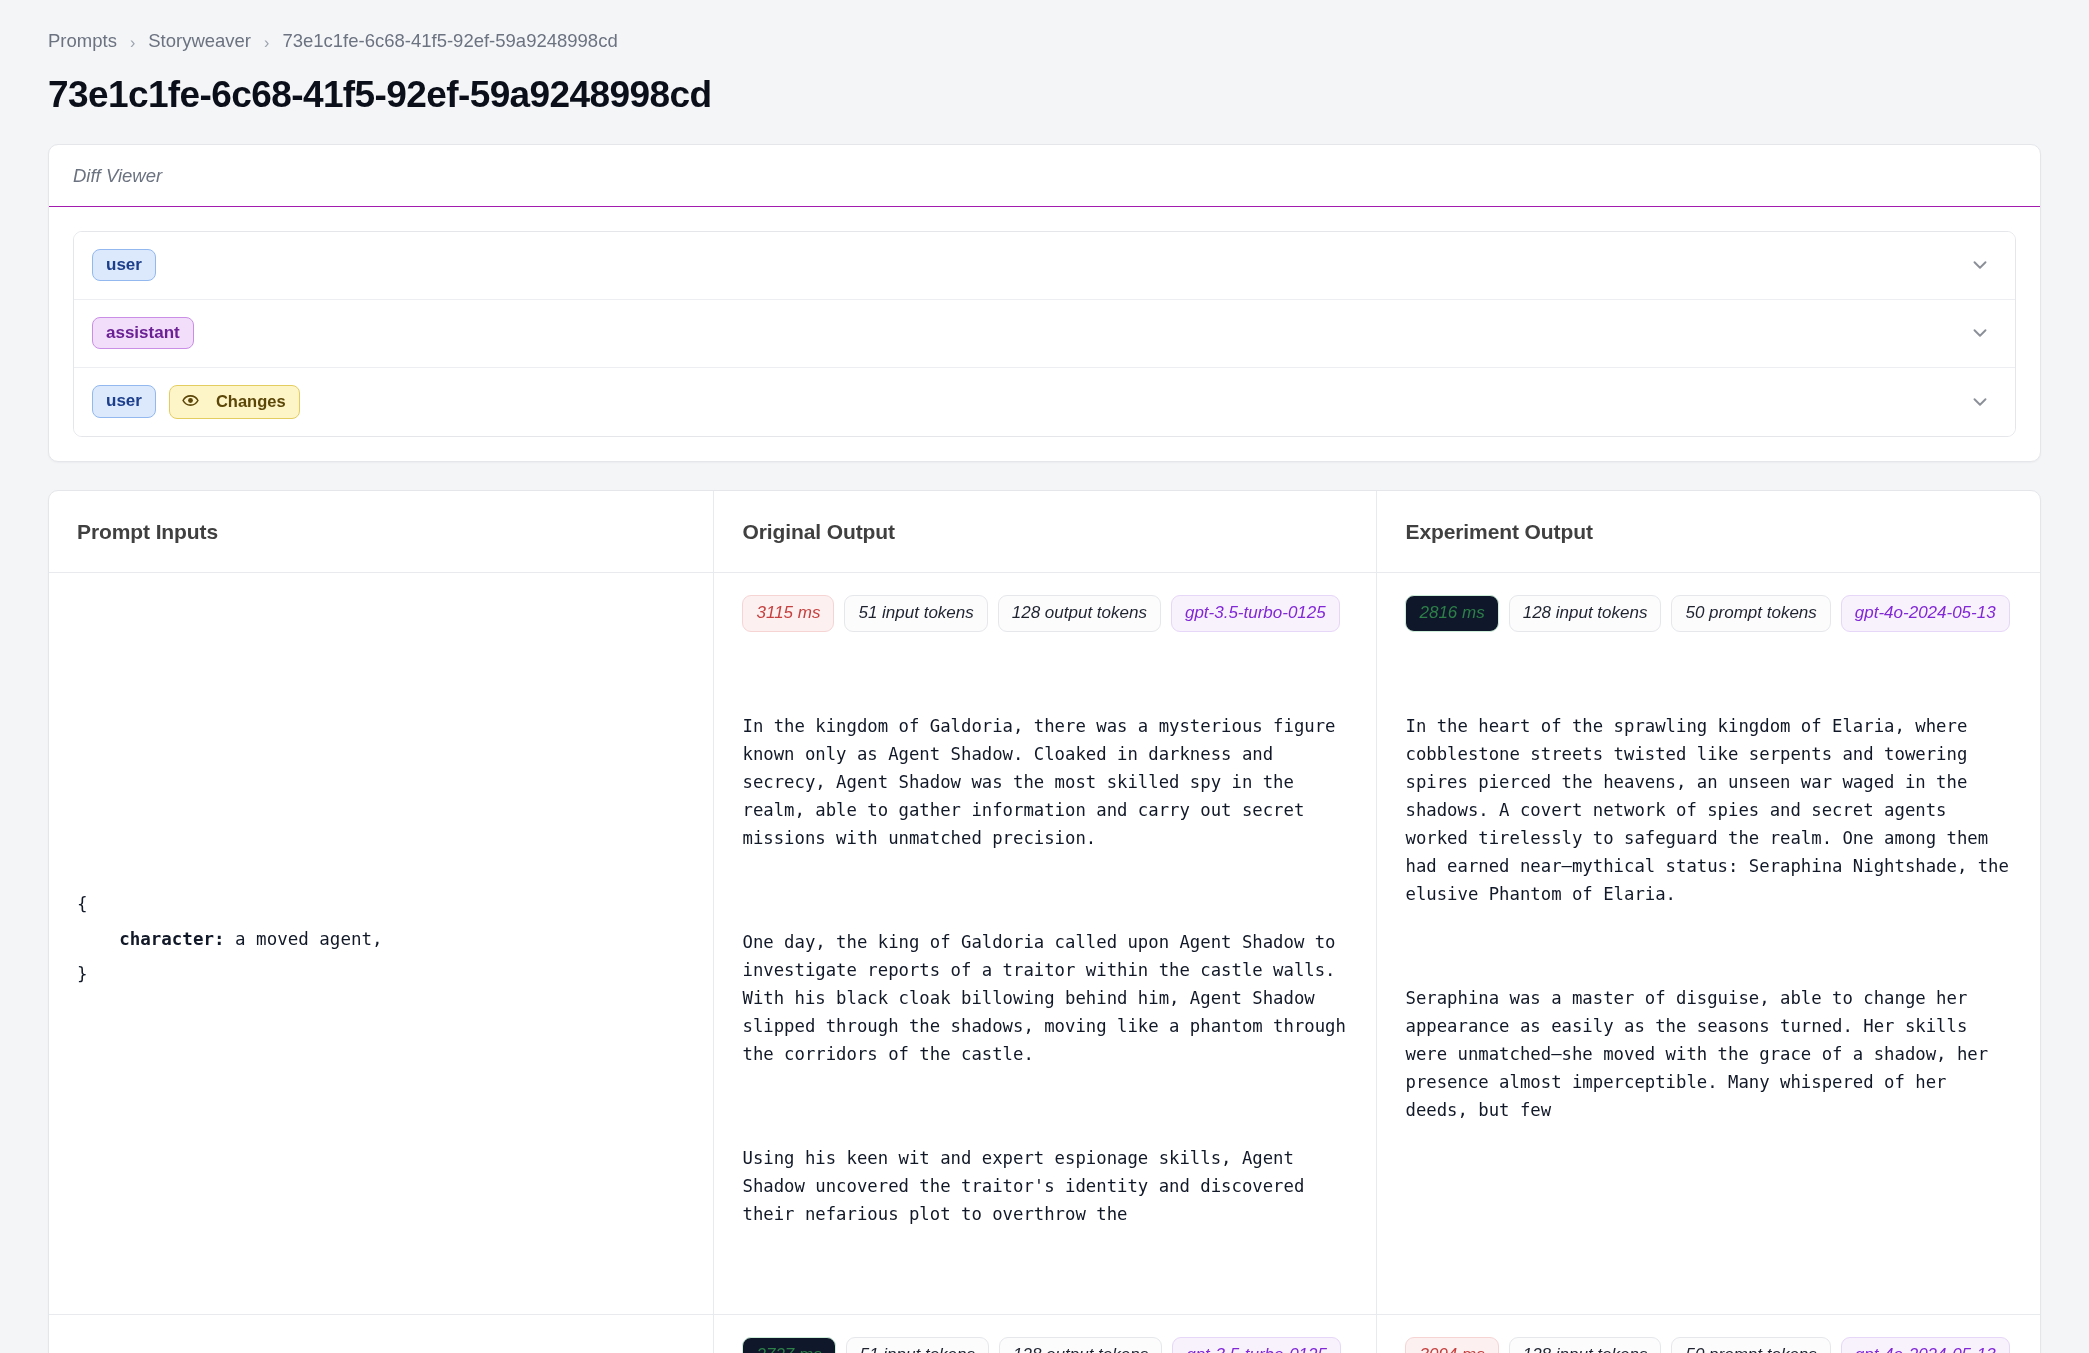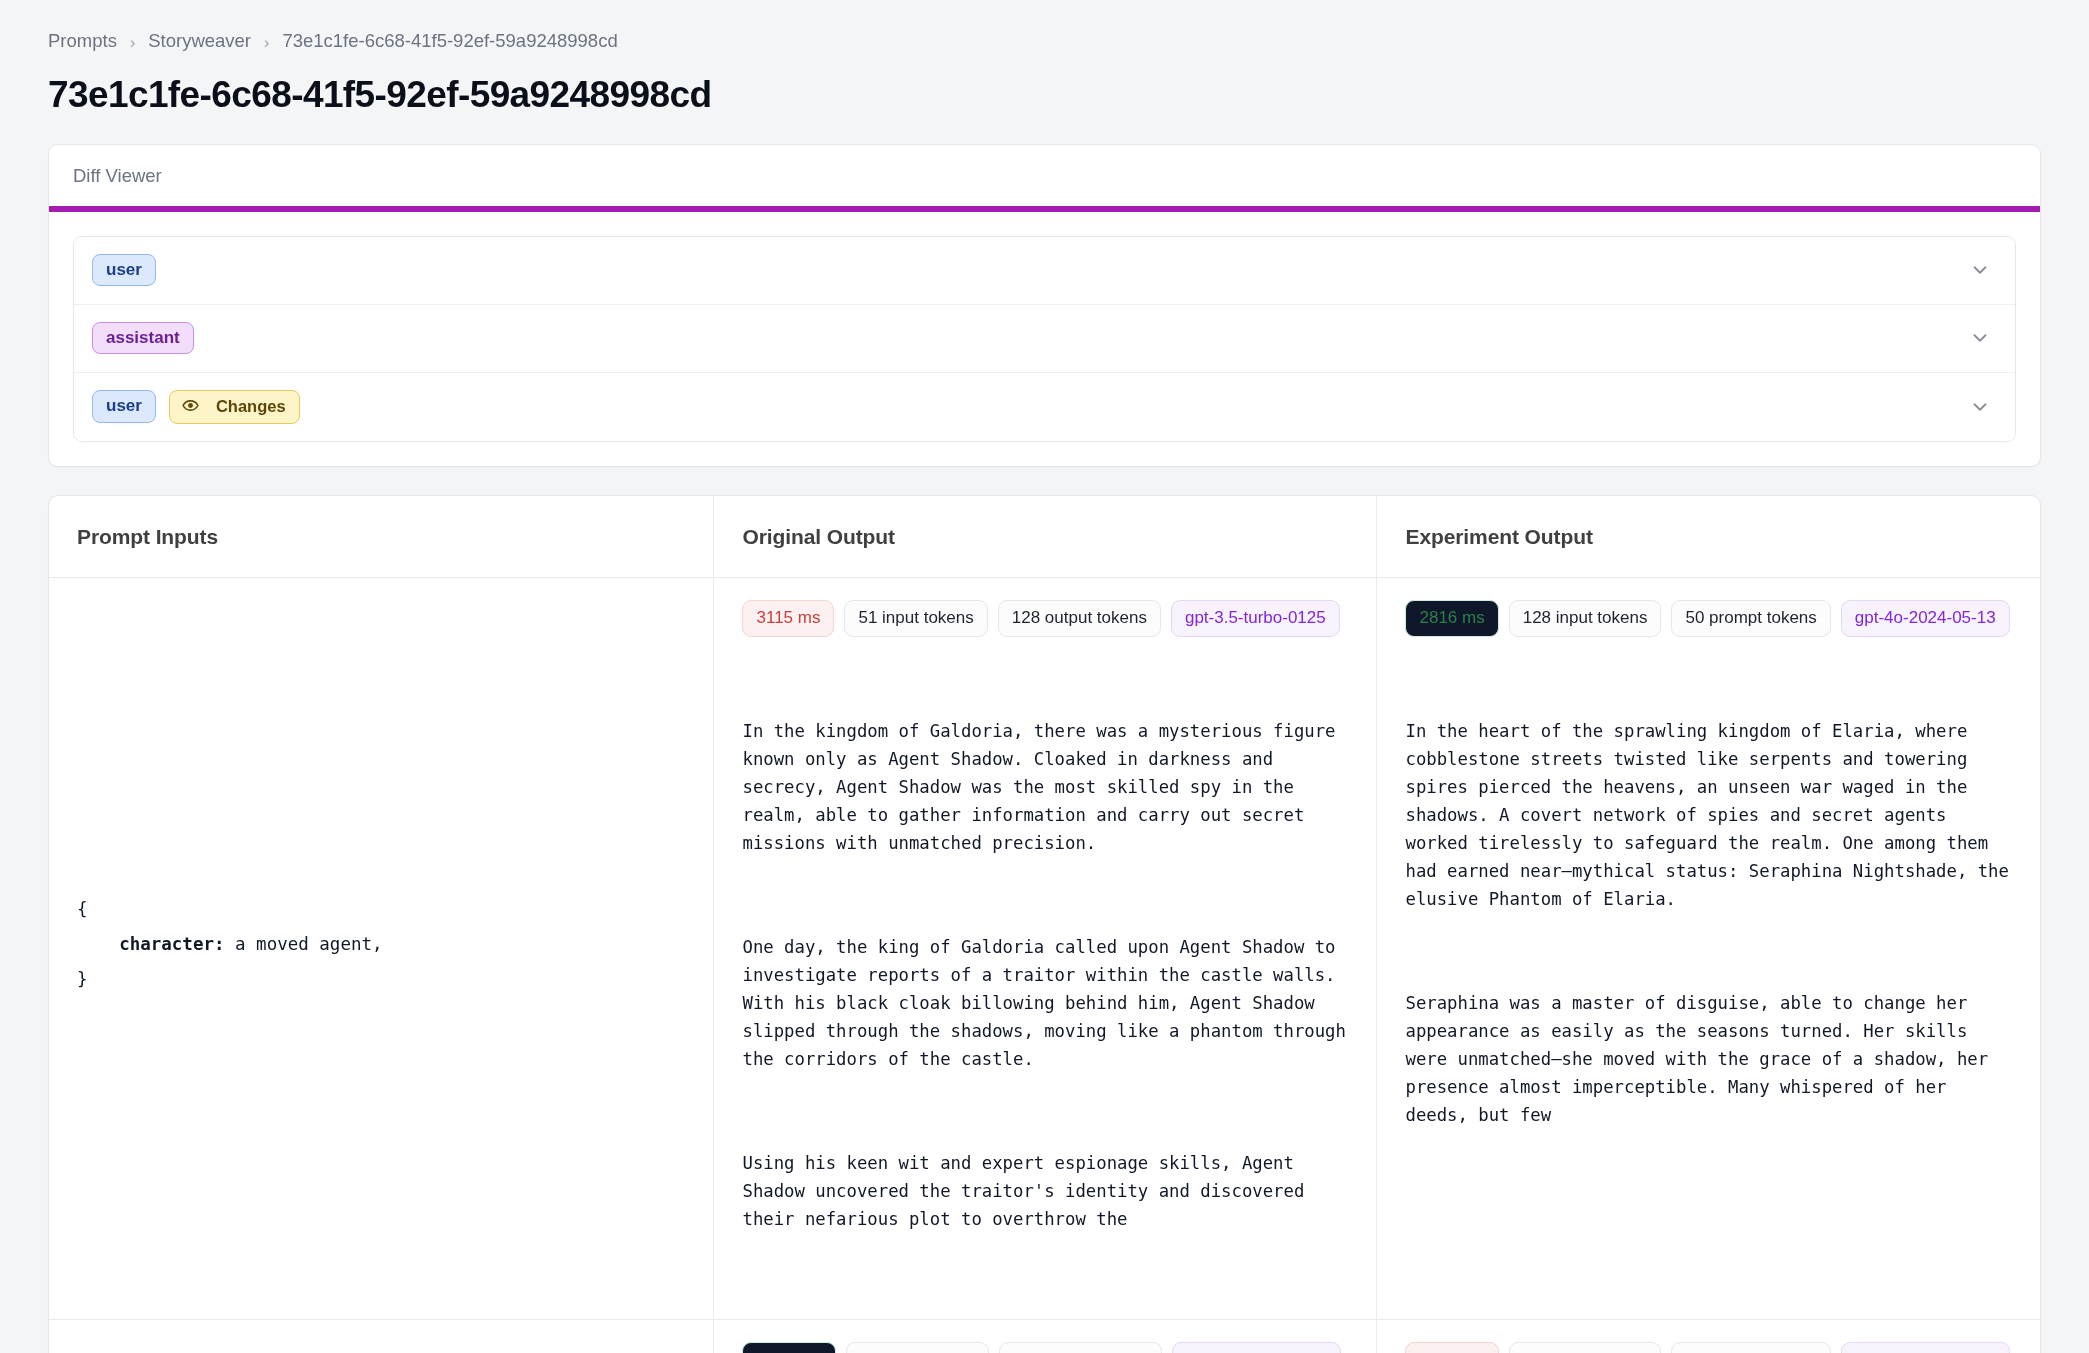--- a/index.html
+++ b/index.html
@@ -48,21 +48,22 @@
   
   .card {
     background: #ffffff;
     border: 1px solid #e4e6ea;
     border-radius: 10px;
     box-shadow: 0 1px 2px rgba(16,24,40,0.04);
   }
 
   .card-header {
     padding: 20px 24px 19px 24px;
-    border-bottom: 6px solid #a21caf;
+    border-bottom: 1px solid #a21caf;
+    font-style: italic;
   }
   .card-header-title {
     font-size: 18.5px;
     color: #6b7280;
     font-weight: 400;
   }
 
   .card-body { padding: 24px 24px 24px 24px; }
 
   
@@ -175,20 +176,21 @@
   }
   .json-key { font-weight: 700; }
 
   
   .meta-row {
     display: flex;
     flex-wrap: wrap;
     align-items: flex-end;
     gap: 10px;
     margin-bottom: 24px;
+    font-style: italic;
   }
   .meta-badge {
     font-size: 17px;
     line-height: 1.2;
     padding: 7px 13px 8px 13px;
     border-radius: 9px;
     border: 1px solid #e6e7eb;
     background: #fcfcfd;
     color: #1f2330;
     white-space: nowrap;

